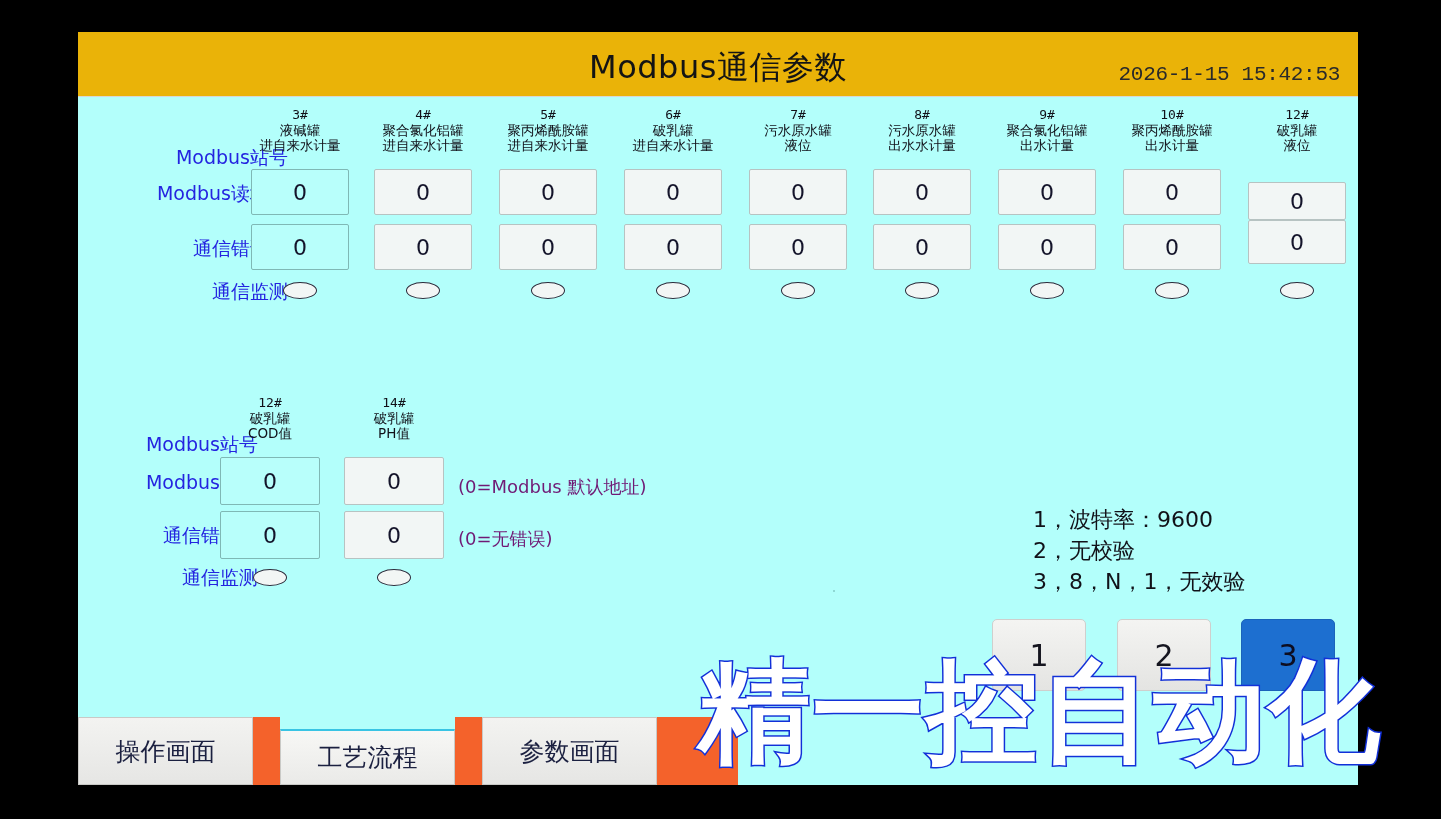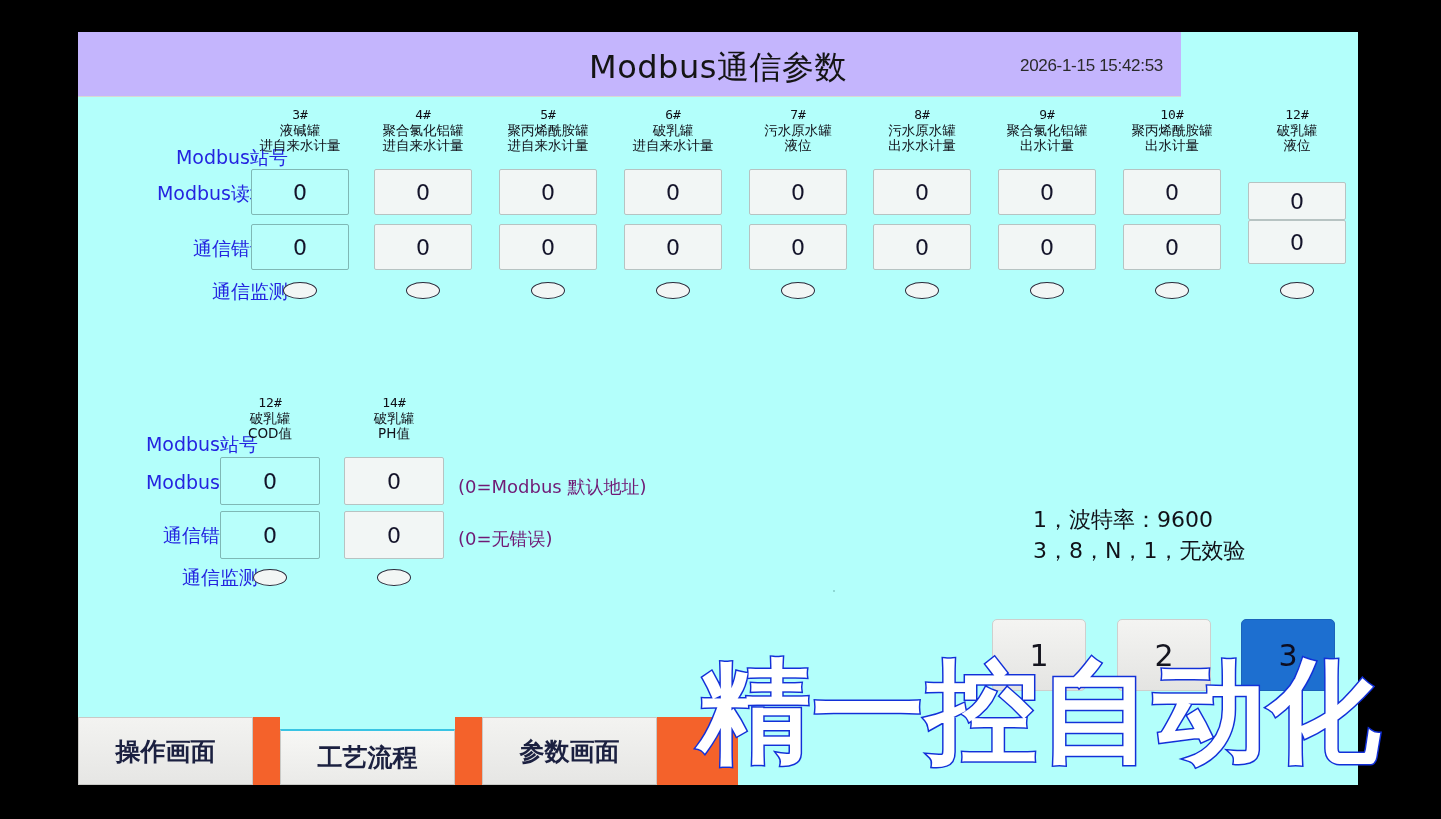--- a/index.html
+++ b/index.html
@@ -12,35 +12,35 @@
   #screen {
     position: absolute;
     left: 78px; top: 32px;
     width: 1280px; height: 753px;
     background: #b3fffb;
     overflow: hidden;
   }
   
   #titlebar {
     position: absolute; left: 0; top: 0;
-    width: 1103px; height: 65px;
-    background: #c4b5fd;
+    width: 1280px; height: 65px;
+    background: #eab308;
     border-bottom: 1px solid #d8d8d4;
     padding-left: 28px;
   }
   #title-text {
     position: absolute; left: 0; top: 14px; width: 1280px;
     text-align: center;
     font-size: 32px; color: #141414; letter-spacing: 0.5px;
     font-family: "DejaVu Sans", "Liberation Sans", sans-serif;
   }
   #datetime {
-    position: absolute; right: 18px; top: 24px;
-    font-size: 17px; color: #2a2a2a;
-    font-family: Liberation Sans, sans-serif;
+    position: absolute; right: 18px; top: 31px;
+    font-size: 21px; color: #2a2a2a;
+    font-family: Liberation Mono, monospace;
     letter-spacing: -0.3px;
   }
   
   .rowlabel {
     position: absolute;
     color: #2424e0;
     font-size: 19px;
     text-align: right;
     white-space: nowrap;
   }
@@ -102,21 +102,20 @@
     color: #0d0d20;
     border-color: #1b63ba;
   }
   
   #tabbar {
     position: absolute;
     left: 0; bottom: 0;
     width: 1280px; height: 68px;
     display: flex;
     align-items: stretch;
-    font-weight: bold;
   }
   .tab {
     flex: 0 0 auto;
     width: 175px;
     background: linear-gradient(#f3f3f1,#e6e6e4);
     border: 1px solid #c9c9c6;
     display: flex; align-items: center; justify-content: center;
     font-size: 25px; color: #1b2040;
     white-space: nowrap;
   }
@@ -255,20 +254,21 @@
       </div>
       <div class="vbox" style="left: 266px; top: 425px; width: 100px; height: 48px;">0</div>
       <div class="vbox" style="left: 266px; top: 479px; width: 100px; height: 48px;">0</div>
       <div class="lamp" style="left: 299px; top: 537px;"></div>
       <div class="note" style="left: 380px; top: 443px;">(0=Modbus 默认地址)</div>
       <div class="note" style="left: 380px; top: 495px;">(0=无错误)</div>
     </div>
 
   <div id="notes">
       <div>1，波特率：9600</div>
+      <div>2，无校验</div>
       <div>3，8，N，1，无效验</div>
     </div>
 
   <div id="pagebtns">
       <div class="pagebtn" style="left: 914px; top: 587px;">1</div>
       <div class="pagebtn" style="left: 1039px; top: 587px;">2</div>
       <div class="pagebtn active" style="left: 1163px; top: 587px;">3</div>
     </div>
 
   <div id="dot-artifact"></div>

